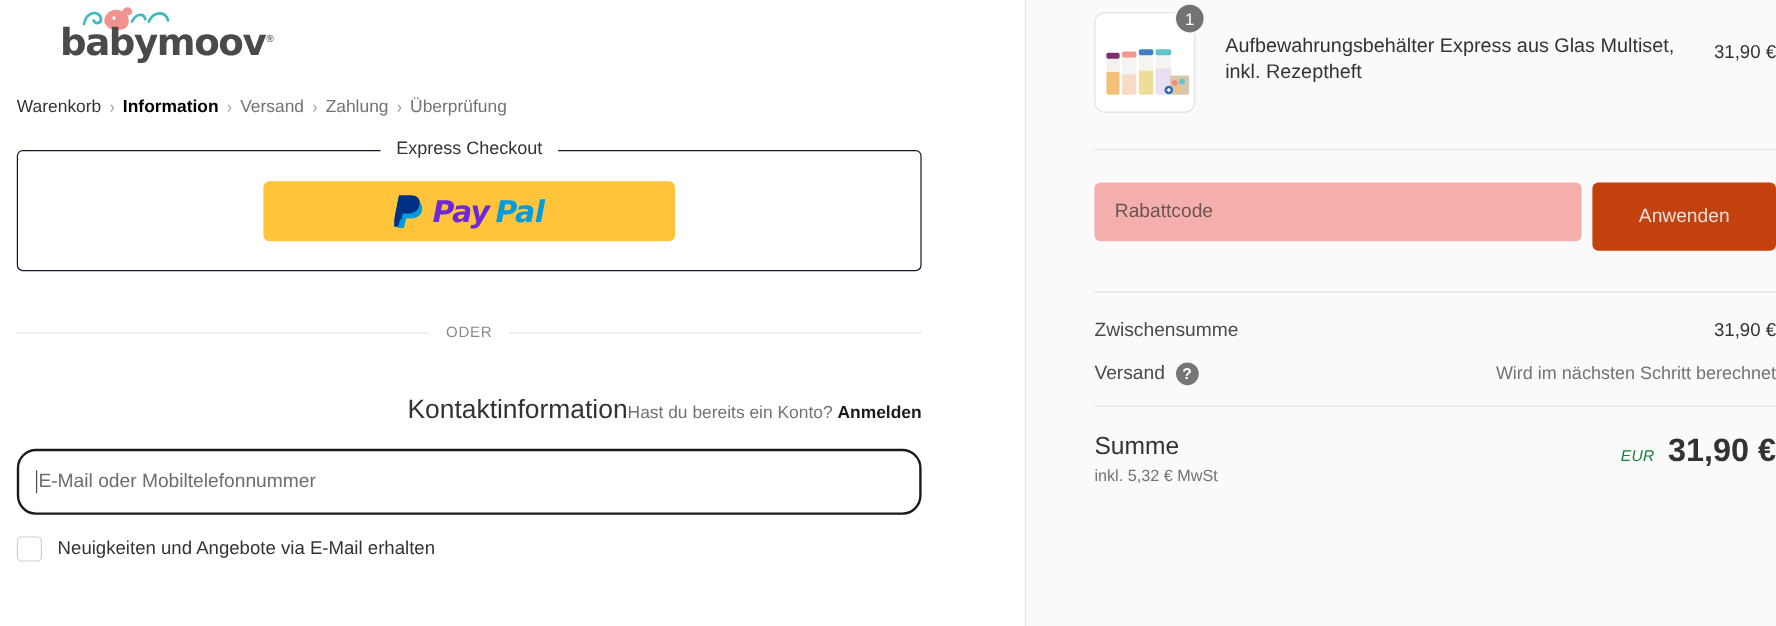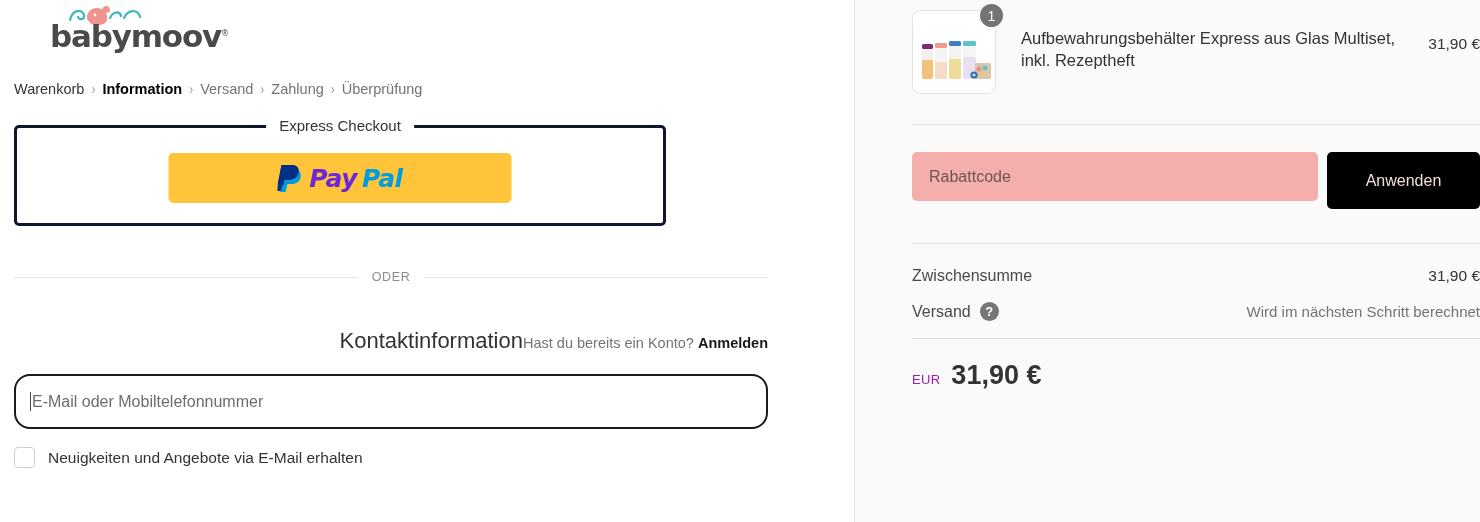--- a/index.html
+++ b/index.html
@@ -37,22 +37,22 @@
   .crumb.done { color: #333333; }
   .crumb.active { color: #000000; font-weight: 700; }
   .crumb-sep {
     color: #9b9b9b; font-size: 12px; line-height: 1;
     display: inline-block; transform: scaleY(1.25);
   }
 
   
   .express {
     margin-top: 28px; position: relative;
-    border: 3px solid #0f172a; border-radius: 5px;
-    height: 101px; width: 652px;
+    border: 1px solid #0f172a; border-radius: 5px;
+    height: 101px; width: 754px;
   }
   .express-legend {
     position: absolute; top: -11px; left: 50%; transform: translateX(-50%);
     background: #ffffff; padding: 0 13px;
     font-size: 15px; color: #333333; white-space: nowrap;
   }
   .paypal-btn {
     position: absolute; left: 50%; transform: translateX(-50%);
     top: 25px; width: 343px; height: 50px;
     background: #ffc439; border: none; border-radius: 5px;
@@ -136,21 +136,21 @@
   
   .discount-row { display: flex; gap: 9px; margin-top: 27px; }
   .discount-input {
     flex: 1; height: 49px; border-radius: 5px;
     background: #f4afac; border: none;
     display: flex; align-items: center; padding: 0 17px;
   }
   .discount-ph { font-size: 16px; color: #6b5553; }
   .apply-btn {
     width: 153px; height: 57px; border-radius: 5px;
-    background: #000000; border: none; color: #f2dcdc;
+    background: #c2410c; border: none; color: #f2dcdc;
     font-size: 16px; font-family: "Liberation Sans", sans-serif;
     cursor: not-allowed;
   }
 
   .hr-2 { margin-top: 34px; }
 
   .totals { padding-top: 23px; }
   .total-row {
     display: flex; align-items: center; justify-content: space-between;
     margin-bottom: 17px;
@@ -167,21 +167,21 @@
 
   .hr-3 { margin-top: 14px; }
 
   .grand {
     display: flex; align-items: flex-start; justify-content: space-between;
     padding-top: 21px;
   }
   .grand-label { font-size: 20.5px; color: #333333; }
   .grand-sub { font-size: 13.5px; color: #737373; margin-top: 5px; }
   .grand-right { display: flex; align-items: baseline; gap: 11px; }
-  .cur { font-size: 13px; color: #a21caf; letter-spacing: 0.3px; }
+  .cur { font-size: 13px; color: #15803d; letter-spacing: 0.3px; font-style: italic; }
   .grand-val { font-size: 27px; color: #333333; font-weight: 700; }
 </style>
 </head>
 <body>
 
 <div class="page">
 
   <div class="left">
 
     <div class="logo-wrap">
@@ -302,20 +302,24 @@
             <span>Versand</span>
             <span class="help-icon">?</span>
           </span>
           <span class="tr-val muted">Wird im nächsten Schritt berechnet</span>
         </div>
       </div>
 
       <div class="hr hr-3"></div>
 
       <div class="grand">
+        <div>
+          <div class="grand-label">Summe</div>
+          <div class="grand-sub">inkl. 5,32 € MwSt</div>
+        </div>
         <div class="grand-right">
           <span class="cur">EUR</span>
           <span class="grand-val">31,90 €</span>
         </div>
       </div>
 
     </div>
   </div>
 </div>
 

